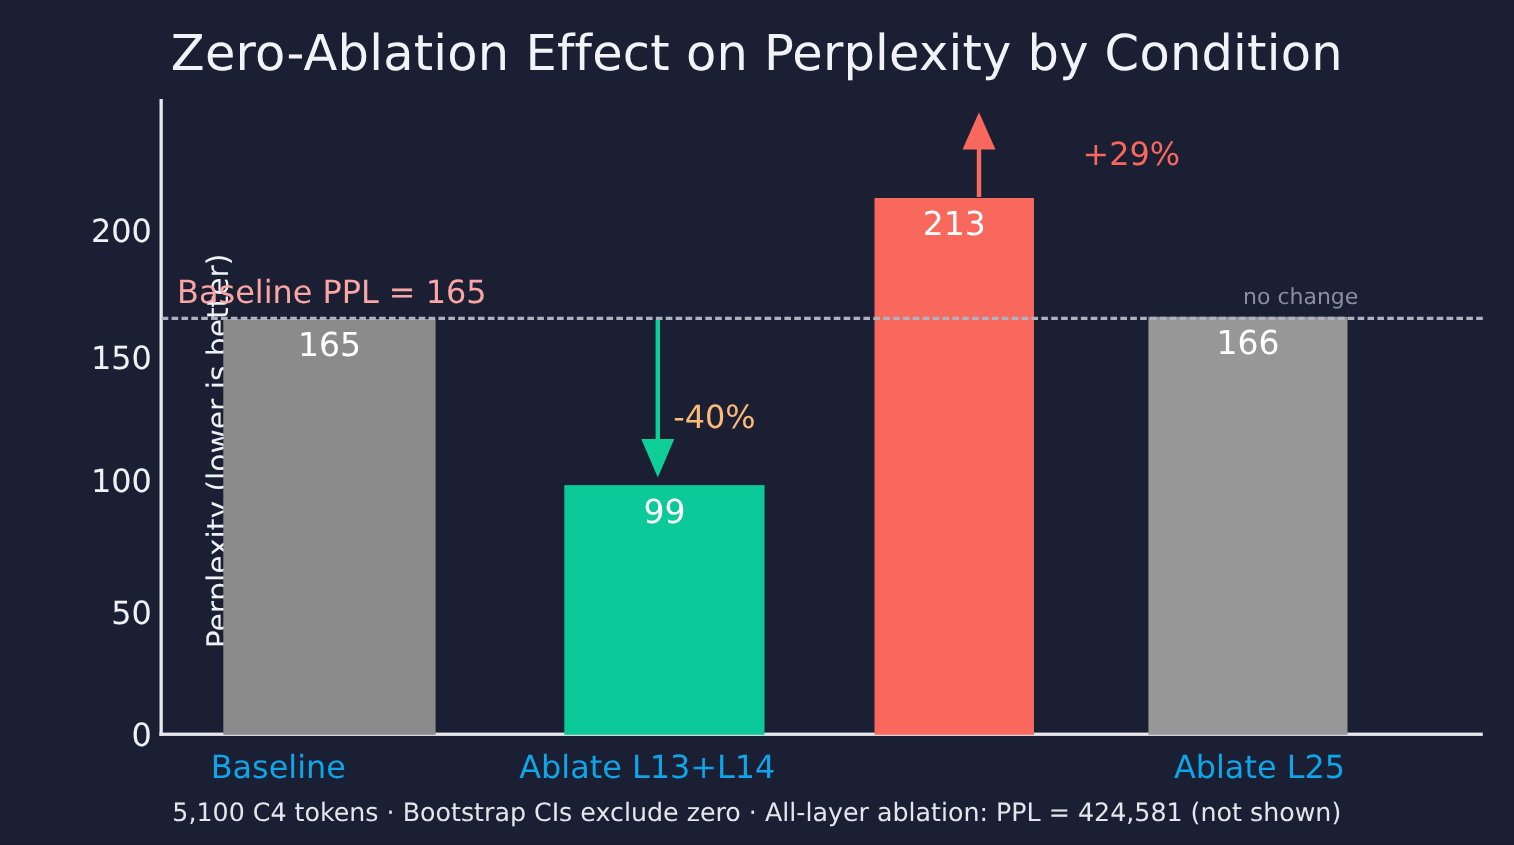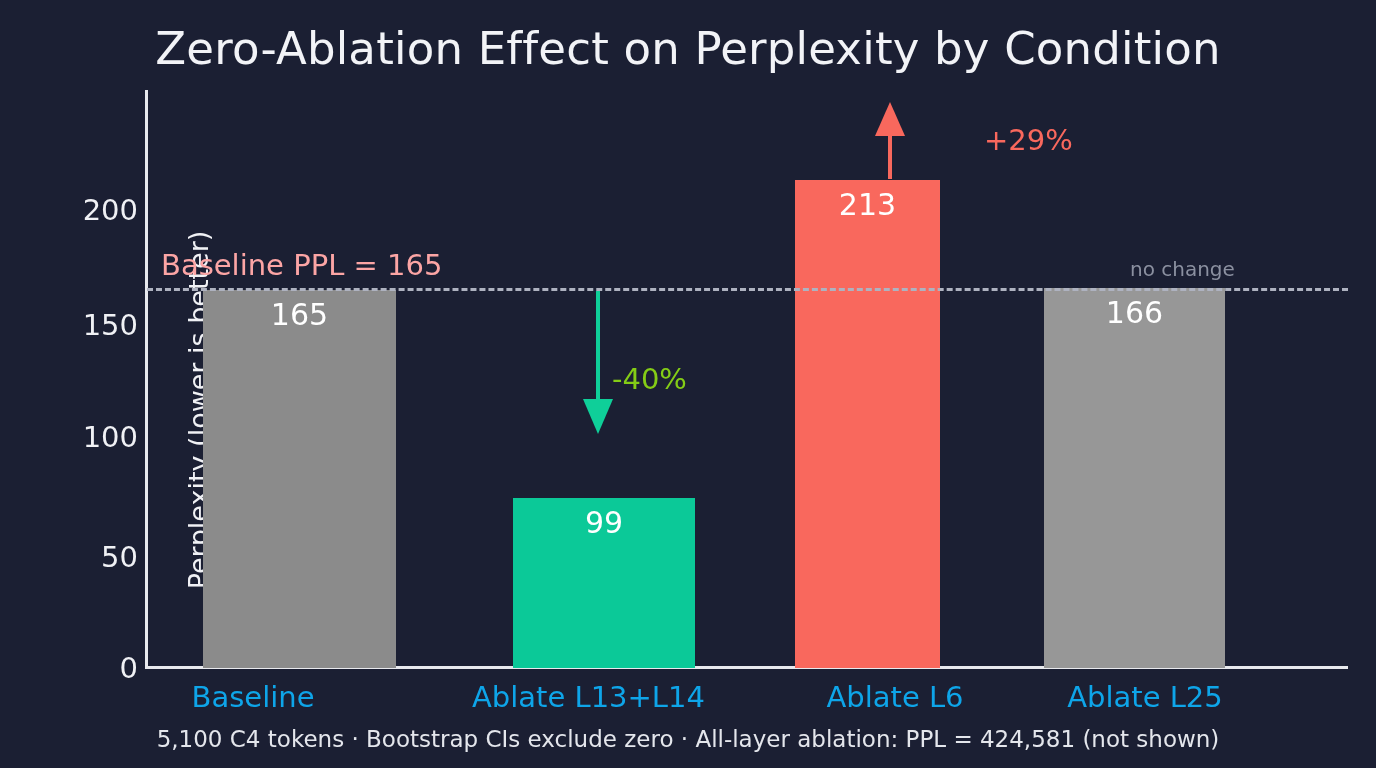--- a/index.html
+++ b/index.html
@@ -138,21 +138,21 @@
   
   .ann-arrow {
     position: absolute;
     pointer-events: none;
   }
   .ann-text {
     position: absolute;
     font-size: 29px;
     white-space: nowrap;
   }
-  .ann-down { color: #84cc16; text-align: center; }
+  .ann-down { color: #fdba74; text-align: center; }
   .ann-up   { color: #f9685d; }
 </style>
 </head>
 <body>
 
 <div id="root">
 
   <div class="chart-title">Zero-Ablation Effect on Perplexity by Condition</div>
 
   <div id="ylabel-wrap">
@@ -167,21 +167,21 @@
   <div class="ytick-label" style="left:40px;width:98px;top:423px;">100</div>
   <div class="ytick-label" style="left:40px;width:98px;top:311px;">150</div>
   <div class="ytick-label" style="left:40px;width:98px;top:196px;">200</div>
 
   <div class="plot">
 
     <div class="bar" style="left:56px;width:193px;height:378px;background:#8b8b8b;">
       <span class="bar-value">165</span>
     </div>
 
-    <div class="bar" style="left:366px;width:182px;height:170px;background:#0bc998;">
+    <div class="bar" style="left:366px;width:182px;height:227px;background:#0bc998;">
       <span class="bar-value">99</span>
     </div>
 
     <div class="bar" style="left:648px;width:145px;height:488px;background:#f9685d;">
       <span class="bar-value">213</span>
     </div>
 
     <div class="bar" style="left:897px;width:156px;height:380px;background:#979797;padding-left:25px;">
       <span class="bar-value">166</span>
     </div>
@@ -198,18 +198,17 @@
   <div class="ann-text ann-down" style="left:612px;top:362px;">-40%</div>
 
   <svg class="ann-arrow" style="left:867px;top:100px;" width="46" height="82" viewBox="0 0 46 82">
     <line x1="23" y1="79" x2="23" y2="22" stroke="#f9685d" stroke-width="4"></line>
     <polygon points="23,2 8,36 38,36" fill="#f9685d"></polygon>
   </svg>
   <div class="ann-text ann-up" style="left:936px;top:123px;margin-left:48px;">+29%</div>
 
   <div class="xtick-label" style="left:153px;width:200px;">Baseline</div>
   <div class="xtick-label" style="left:472px;width:200px;">Ablate L13+L14</div>
-  <div class="xtick-label" style="left:795px;width:200px;">Ablate L6</div>
   <div class="xtick-label" style="left:1045px;width:200px;">Ablate L25</div>
 
   <div style="position:absolute;left:0;top:726px;width:1376px;text-align:center;color:#e4e6ec;font-size:23px;white-space:nowrap;">5,100 C4 tokens · Bootstrap CIs exclude zero · All-layer ablation: PPL = 424,581 (not shown)</div>
 
 </div>
 
 </body></html>

